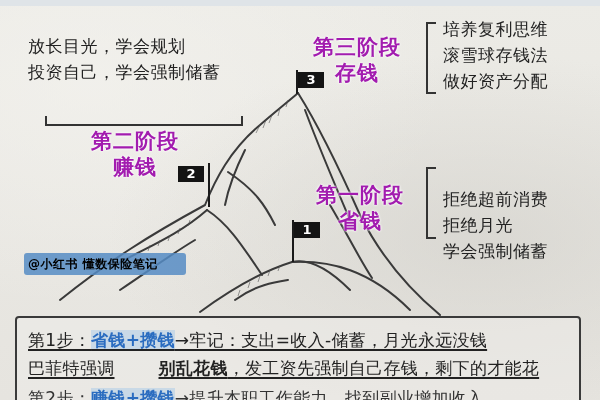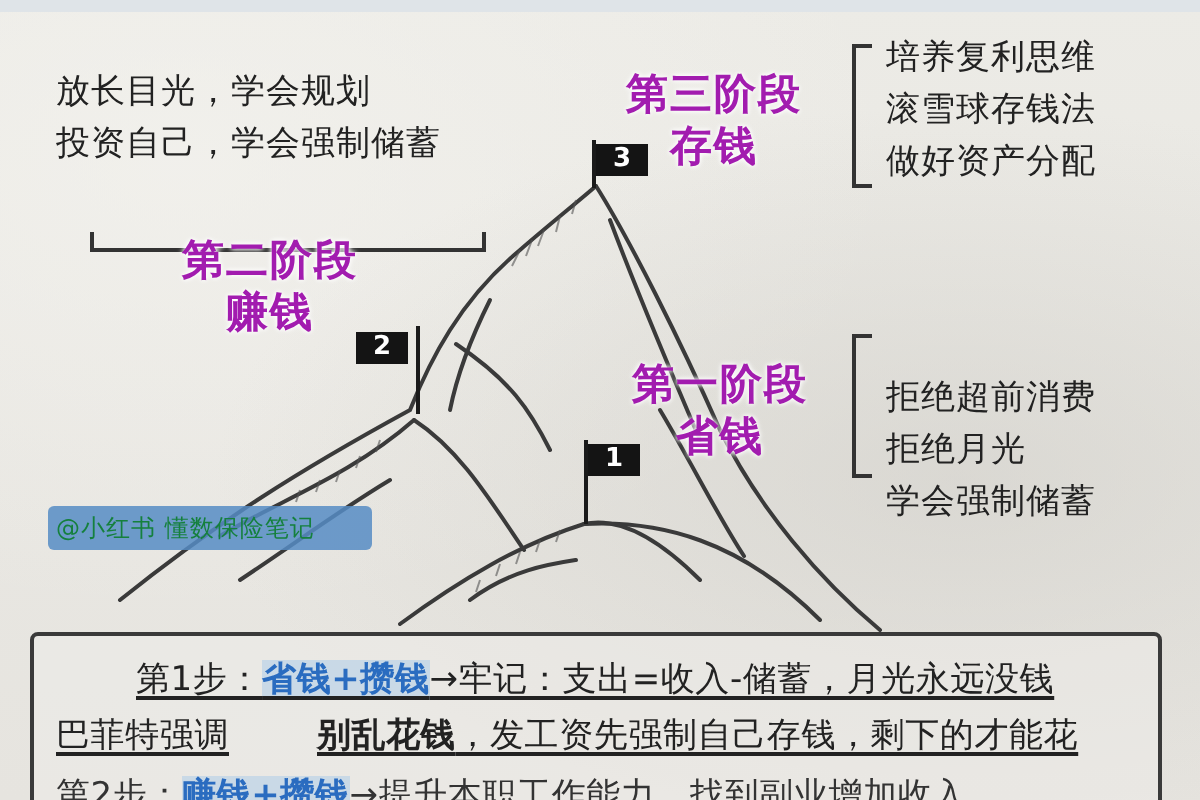--- a/index.html
+++ b/index.html
@@ -23,51 +23,51 @@
   .left-bracket {
     position: absolute; left: 45px; top: 116px; width: 194px; height: 8px;
     border-left: 2px solid #333; border-right: 2px solid #333; border-bottom: 2px solid #333;
   }
   .stage-title {
     position: absolute; color: #a21caf; font-weight: bold; font-size: 21px; line-height: 26px;
     text-align: center; letter-spacing: 1px;
     text-shadow: 0 0 2px #fff, 0 0 3px #fff;
   }
   .stage3 { left: 302px; top: 34px; width: 110px; }
-  .stage2 { left: 80px; top: 117px; width: 110px; }
-  .stage1 { left: 305px; top: 182px; width: 110px; font-family: Liberation Mono, monospace; }
+  .stage2 { left: 80px; top: 128px; width: 110px; }
+  .stage1 { left: 305px; top: 182px; width: 110px; }
   .right-bracket {
     position: absolute; width: 8px; border-top: 2px solid #333; border-bottom: 2px solid #333; border-left: 2px solid #333;
   }
   .rb-top { left: 426px; top: 22px; height: 68px; }
   .rb-mid { left: 426px; top: 167px; height: 68px; }
   .right-notes-top { left: 443px; top: 16px; }
   .right-notes-mid { left: 443px; top: 161px; margin-top: 25px; }
   .flag {
     position: absolute; background: #141414; color: #fff; font-weight: bold; font-size: 13px;
     width: 26px; height: 16px; line-height: 16px; text-align: center;
   }
   .flag-pole { position: absolute; width: 2px; background: #1a1a1a; }
   .watermark {
     position: absolute; left: 24px; top: 253px; width: 158px; height: 22px;
-    background: rgba(86,140,196,0.85); border-radius: 3px; color: #15803d;
-    font-size: 12px; line-height: 22px; padding-left: 4px; letter-spacing: 0.5px;
+    background: rgba(86,140,196,0.85); border-radius: 3px; color: #000000;
+    font-size: 12px; line-height: 22px; padding-left: 4px; letter-spacing: 0.5px; font-weight: bold;
   }
   .steps-box {
     position: absolute; left: 15px; top: 316px; width: 562px; height: 100px;
     border: 2px solid #3a3a3a; border-radius: 4px; background: rgba(236,235,231,0.6);
   }
   .step-line {
     position: absolute; left: 28px; font-size: 17px; line-height: 24px; color: #222;
     text-decoration: underline; text-decoration-thickness: 2px; text-underline-offset: 3px;
     white-space: nowrap; letter-spacing: 0.3px;
   }
   .step-line .hl { color: #2a6cc0; font-weight: bold; background: rgba(140,190,235,0.35); }
   .step-line .b { font-weight: bold; padding-left: 44px; }
-  .sl1 { top: 328px; margin-left: 40px; }
+  .sl1 { top: 328px; }
   .sl2 { top: 356px; }
   .sl3 { top: 386px; text-decoration: none; color: #333; }
 </style>
 </head>
 <body>
 
 <div class="bg-texture"></div>
 <div class="top-strip"></div>
 
 <svg class="mountain" viewBox="0 0 600 400">

